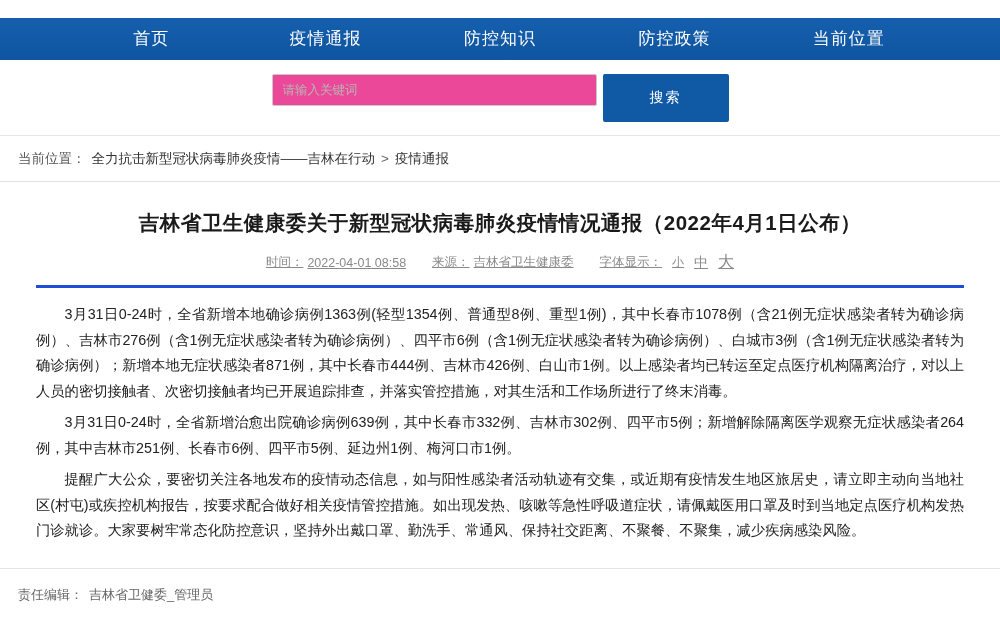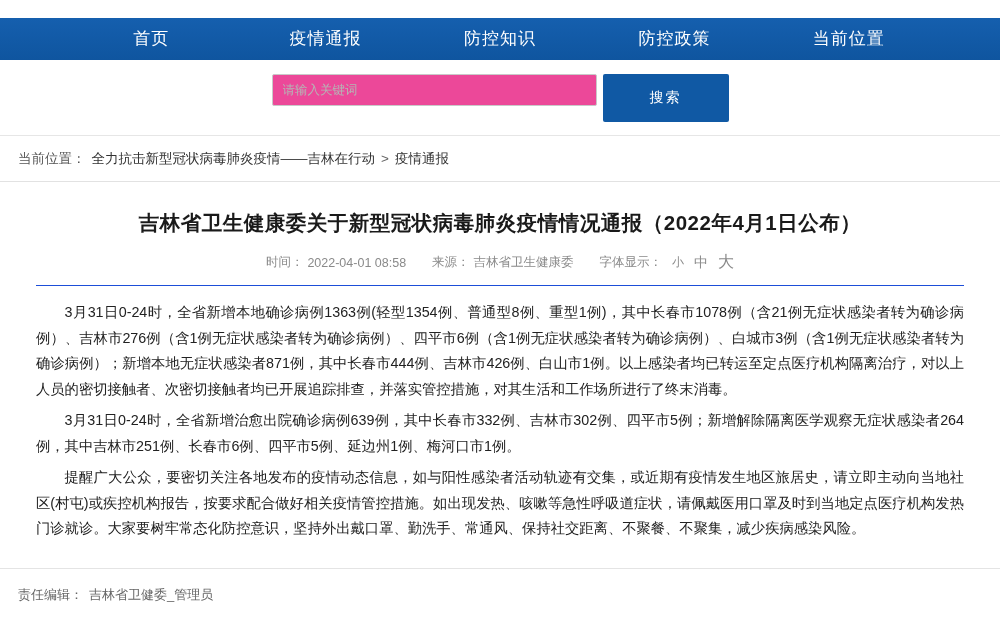--- a/index.html
+++ b/index.html
@@ -113,21 +113,22 @@
     padding: 4px 0 14px 0;
   }
   .art-meta {
     display: flex;
     align-items: center;
     justify-content: center;
     gap: 26px;
     font-size: 12.5px;
     color: #8a8a8a;
     padding-bottom: 12px;
-    border-bottom: 1px solid #1d4ed8;
+    border-bottom: 3px solid #1d4ed8;
+    text-decoration: underline;
   }
   .meta-group { display: flex; align-items: center; gap: 4px; }
   .meta-key { color: #8a8a8a; }
   .meta-val { color: #8a8a8a; }
   .fontsize-group { display: flex; align-items: center; gap: 10px; }
   .fs-small { font-size: 12px; color: #8a8a8a; cursor: pointer; }
   .fs-mid { font-size: 14px; color: #8a8a8a; cursor: pointer; }
   .fs-large { font-size: 16px; color: #8a8a8a; cursor: pointer; }
 
   .art-body {

